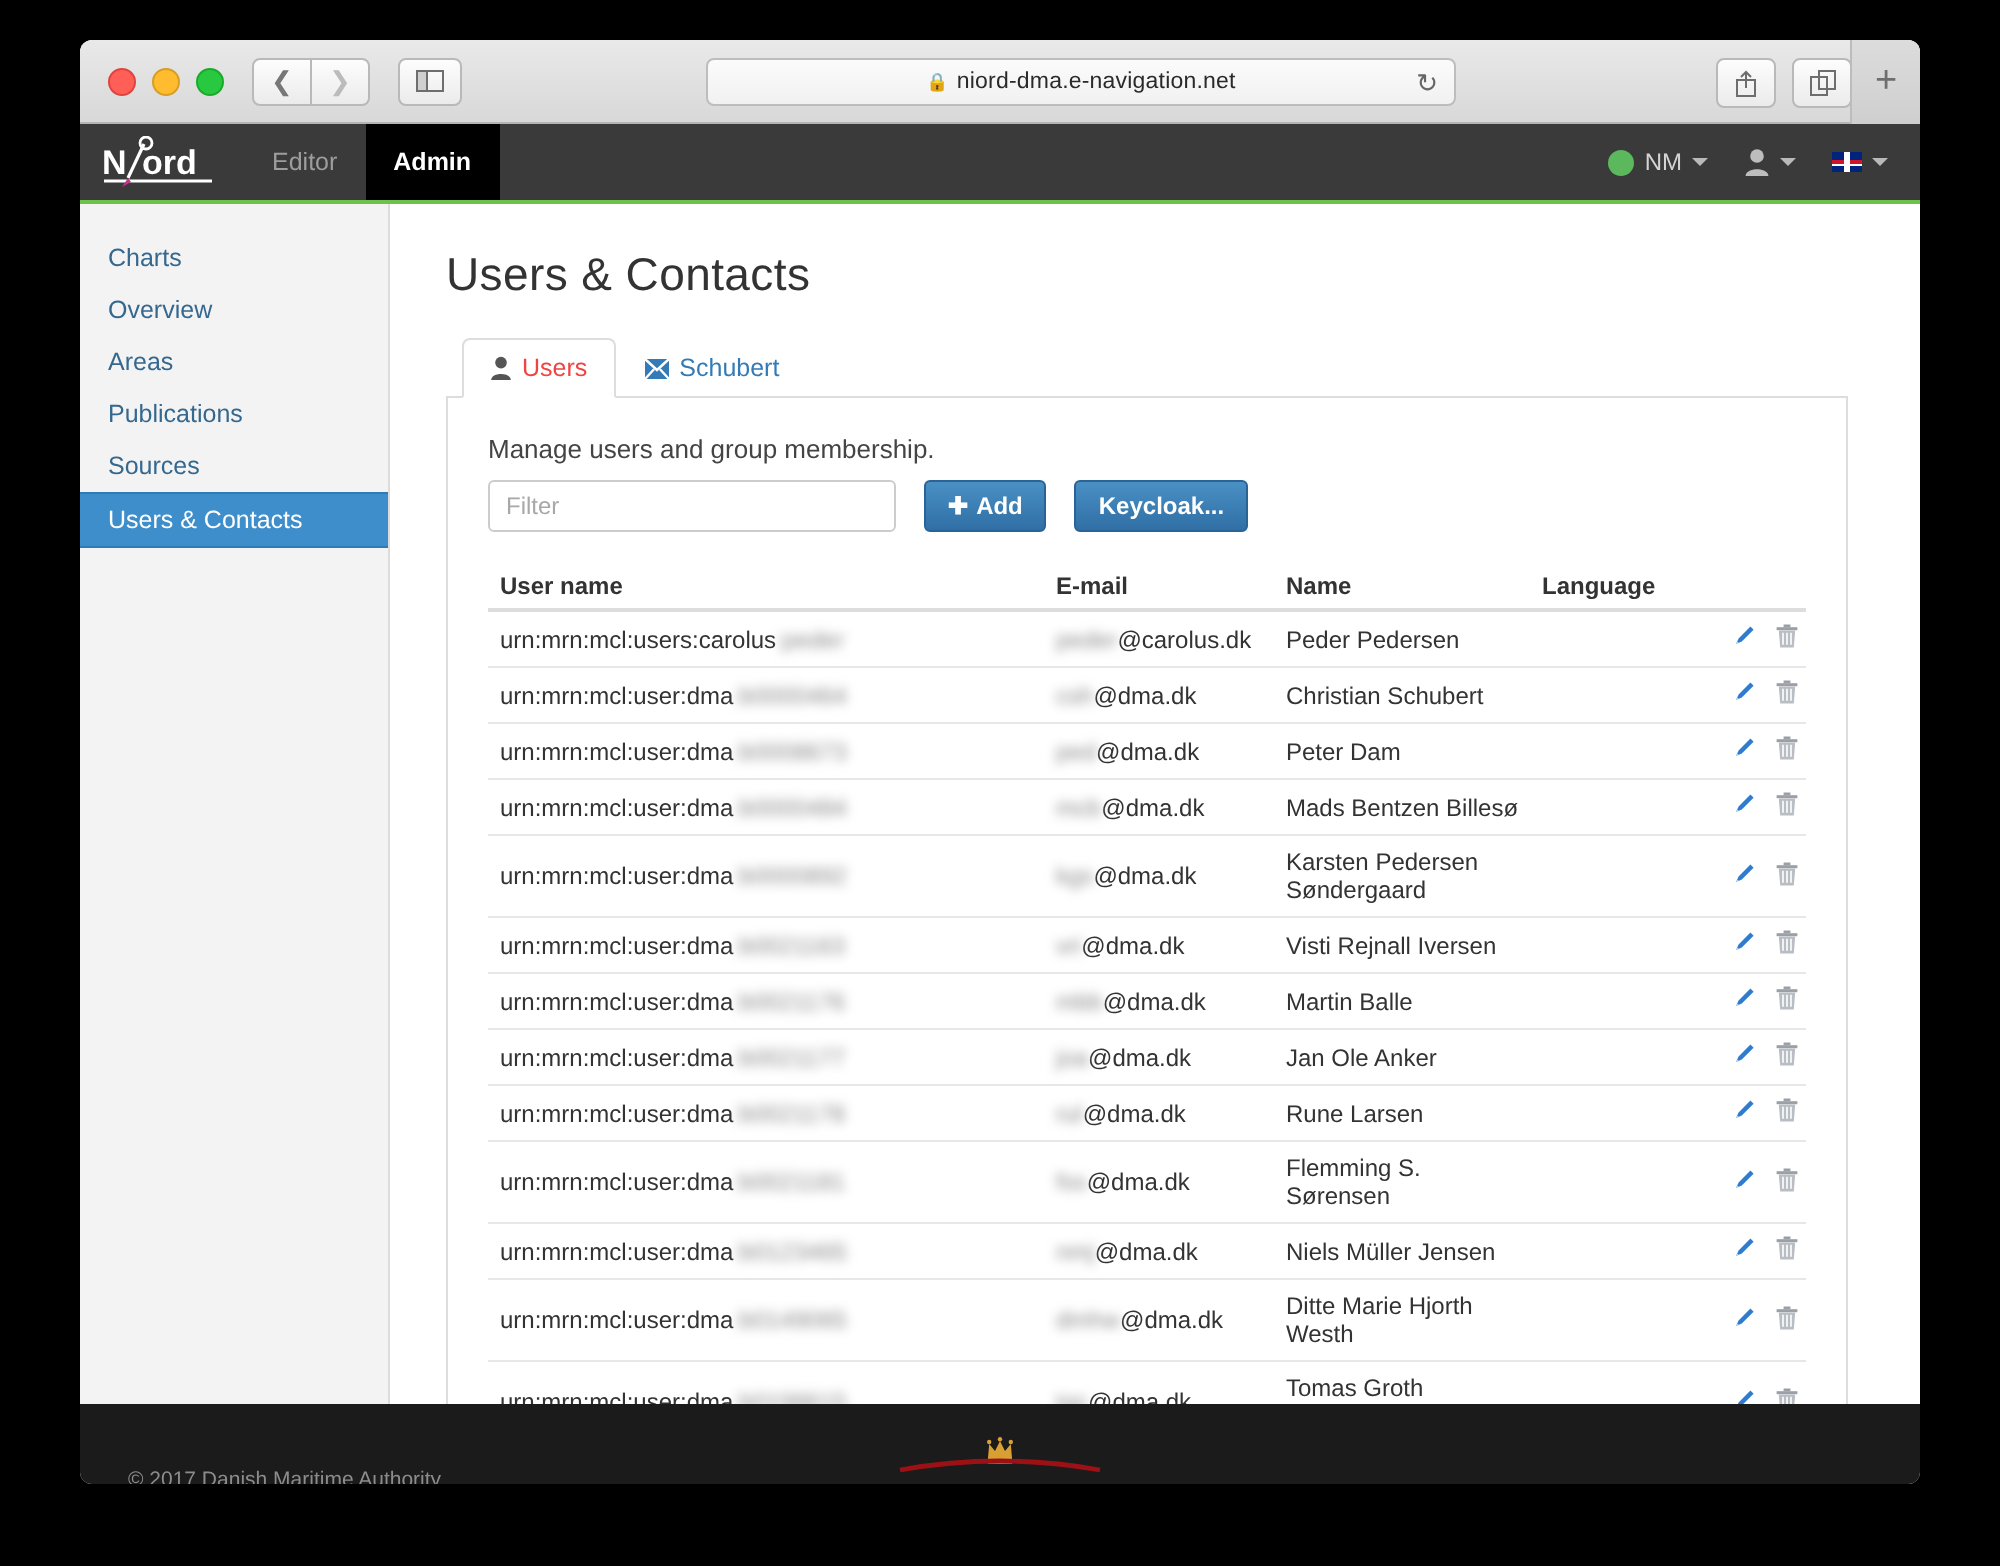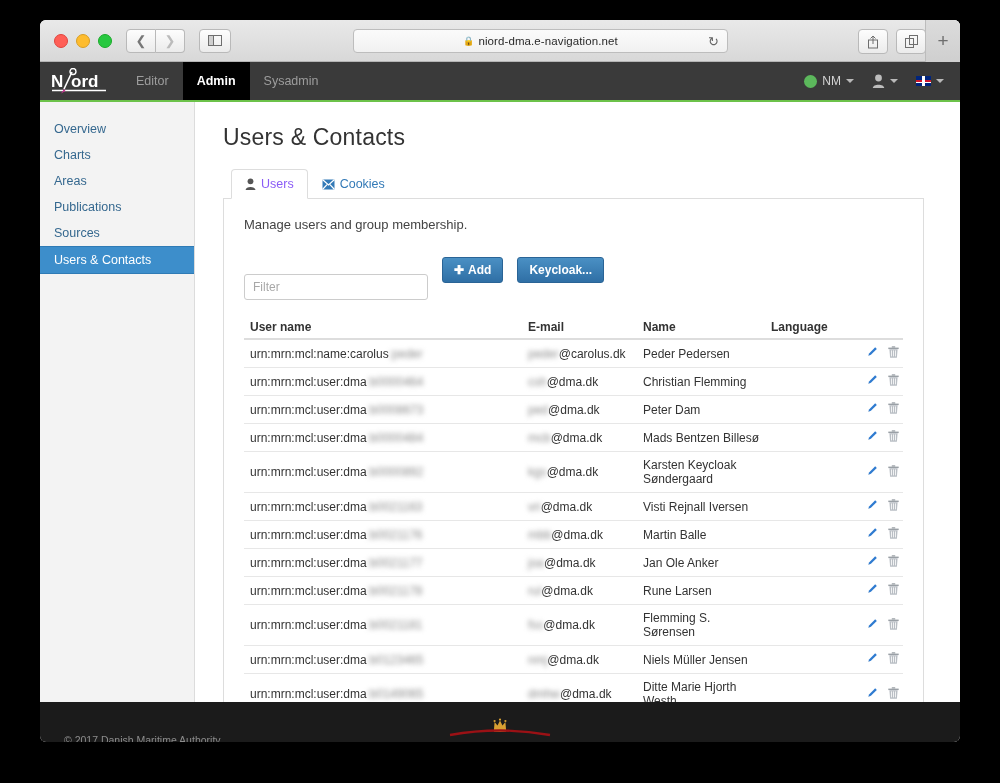--- a/index.html
+++ b/index.html
@@ -66,28 +66,28 @@
   .sidebar{width:155px;background:#f3f3f3;border-right:1px solid #dcdcdc;padding-top:14px;box-sizing:border-box;}
   .side-item{padding:6px 14px;font-size:12.5px;color:#35688f;}
   .side-item.active{background:#3d8ecb;color:#fff;border-top:1px solid #2f7bb5;border-bottom:1px solid #2f7bb5;}
 
   .content{flex:1;padding:22px 36px 0 28px;box-sizing:border-box;}
   .page-title{font-size:23px;color:#333;font-weight:normal;margin:0 0 18px 0;letter-spacing:.2px;}
 
   .tabs{display:flex;align-items:flex-end;border-bottom:1px solid #ddd;padding-left:8px;}
   .tab{display:flex;align-items:center;gap:5px;padding:7px 13px;font-size:12.5px;color:#337ab7;
        border:1px solid transparent;border-radius:4px 4px 0 0;margin-bottom:-1px;}
-  .tab.active{color:#8b5cf6;background:#fff;border-color:#ddd;border-bottom-color:#fff;}
+  .tab.active{color:#ef4444;background:#fff;border-color:#ddd;border-bottom-color:#fff;}
 
   .panel{border:1px solid #ddd;border-top:none;background:#fff;padding:18px 20px 22px 20px;}
   .desc{font-size:13px;color:#444;margin:0 0 8px 0;}
 
   .toolbar{display:flex;align-items:center;gap:14px;margin-bottom:14px;}
-  .filter{width:184px;height:26px;border:1px solid #ccc;border-radius:3px;font-size:12px;
-          color:#333;padding:0 8px;box-sizing:border-box;background:#fff;outline:none;margin-top:34px;}
+  .filter{width:204px;height:26px;border:1px solid #ccc;border-radius:3px;font-size:12px;
+          color:#333;padding:0 8px;box-sizing:border-box;background:#fff;outline:none;}
   .filter::placeholder{color:#a8a8a8;}
   .btn{height:26px;padding:0 11px;border:1px solid #2a6496;border-radius:3px;
        background:linear-gradient(#4a90c4,#2f6fa5);color:#fff;font-size:12px;
        display:flex;align-items:center;gap:4px;font-weight:bold;box-sizing:border-box;}
 
   table{border-collapse:collapse;width:100%;}
   th{text-align:left;font-size:12px;color:#333;padding:6px 4px 4px 6px;border-bottom:2px solid #ddd;}
   td{font-size:12px;color:#333;padding:6px 4px 6px 6px;border-bottom:1px solid #e7e7e7;vertical-align:middle;}
   .c-user{width:268px;}
   .c-mail{width:105px;}
@@ -165,21 +165,20 @@
           <text x="21" y="19" font-family="Liberation Sans, sans-serif" font-size="17" font-weight="bold" fill="#ffffff">ord</text>
           <line x1="14" y1="21" x2="22" y2="4" stroke="#ffffff" stroke-width="1.6"></line>
           <circle cx="23" cy="3.5" r="3" fill="none" stroke="#ffffff" stroke-width="1.4"></circle>
           <line x1="2" y1="22.5" x2="56" y2="22.5" stroke="#ffffff" stroke-width="1.4"></line>
           <path d="M11 25.5 L14 21 L15.5 23 Z" fill="#c3348f"></path>
         </svg>
       </div>
       <div class="nav-items">
         <div class="nav-item">Editor</div>
         <div class="nav-item active">Admin</div>
-        <div class="nav-item">Sysadmin</div>
       </div>
       <div class="nav-right">
         <div class="nr">
           <span class="greendot"></span>
           <span>NM</span>
           <span class="caret"></span>
         </div>
         <div class="nr">
           <svg width="13" height="14" viewBox="0 0 13 14">
             <circle cx="6.5" cy="4" r="3.4" fill="#bdbdbd"></circle>
@@ -193,22 +192,22 @@
               <span class="flagy"></span>
           </span>
           <span class="caret"></span>
         </div>
       </div>
     </div>
     <div class="accentline"></div>
 
     <div class="appbody">
       <div class="sidebar">
+        <div class="side-item">Charts</div>
         <div class="side-item">Overview</div>
-        <div class="side-item">Charts</div>
         <div class="side-item">Areas</div>
         <div class="side-item">Publications</div>
         <div class="side-item">Sources</div>
         <div class="side-item active">Users &amp; Contacts</div>
       </div>
 
       <div class="content">
         <h1 class="page-title">Users &amp; Contacts</h1>
 
         <div class="tabs">
@@ -217,21 +216,21 @@
               <circle cx="5.5" cy="3.3" r="2.9" fill="#555"></circle>
               <path d="M0.6 12 C0.6 8 10.4 8 10.4 12 Z" fill="#555"></path>
             </svg>
             <span>Users</span>
           </div>
           <div class="tab">
             <svg width="13" height="11" viewBox="0 0 13 11">
               <rect x="0.5" y="0.5" width="12" height="10" fill="#337ab7"></rect>
               <path d="M0.5 0.5 L6.5 6 L12.5 0.5 M0.5 10.5 L5 5.6 M12.5 10.5 L8 5.6" fill="none" stroke="#ffffff" stroke-width="1.2"></path>
             </svg>
-            <span>Cookies</span>
+            <span>Schubert</span>
           </div>
         </div>
 
         <div class="panel">
           <p class="desc">Manage users and group membership.</p>
 
           <div class="toolbar">
             <input class="filter" type="text" placeholder="Filter" style="">
             <div class="btn">
               <span>✚</span>
@@ -247,38 +246,38 @@
               <tr>
                 <th class="c-user">User name</th>
                 <th class="c-mail">E-mail</th>
                 <th class="c-name">Name</th>
                 <th class="c-lang">Language</th>
                 <th class="c-act"></th>
               </tr>
             </thead>
             <tbody id="tbody">
                 <tr>
-                  <td class="c-user"><span>urn:mrn:mcl:name:carolus</span><span class="blur">:peder</span></td>
+                  <td class="c-user"><span>urn:mrn:mcl:users:carolus</span><span class="blur">:peder</span></td>
                   <td class="c-mail"><span class="mailpre">peder</span><span>@carolus.dk</span></td>
                   <td class="c-name">Peder Pedersen</td>
                   <td class="c-lang"></td>
                   <td class="c-act"><span class="act-icon"><svg width="12" height="12" viewBox="0 0 12 12">
                         <path d="M2 10 L3.3 7.2 L9.2 1.3 L10.8 2.9 L4.9 8.8 Z" fill="#2f7bd0"></path>
                         <path d="M2 10 L3.3 9.4 L2.6 8.7 Z" fill="#dddddd"></path>
                       </svg></span><span class="act-icon"><svg width="11" height="12" viewBox="0 0 11 12">
                         <rect x="0.3" y="1.6" width="10.4" height="1.5" fill="#9aa0a6"></rect>
                         <path d="M3.8 0.3 h3.4 v1.3 h-3.4 Z" fill="#9aa0a6"></path>
                         <path d="M1.4 3.3 h8.2 l-0.7 8.4 h-6.8 Z" fill="#b9bec4"></path>
                         <path d="M3.5 4.4 v6 M5.5 4.4 v6 M7.5 4.4 v6" stroke="#ffffff" stroke-width="0.8"></path>
                       </svg></span></td>
                 </tr>
                 <tr>
                   <td class="c-user"><span>urn:mrn:mcl:user:dma</span><span class="blur">:b0000464</span></td>
                   <td class="c-mail"><span class="mailpre">csh</span><span>@dma.dk</span></td>
-                  <td class="c-name">Christian Flemming</td>
+                  <td class="c-name">Christian Schubert</td>
                   <td class="c-lang"></td>
                   <td class="c-act"><span class="act-icon"><svg width="12" height="12" viewBox="0 0 12 12">
                         <path d="M2 10 L3.3 7.2 L9.2 1.3 L10.8 2.9 L4.9 8.8 Z" fill="#2f7bd0"></path>
                         <path d="M2 10 L3.3 9.4 L2.6 8.7 Z" fill="#dddddd"></path>
                       </svg></span><span class="act-icon"><svg width="11" height="12" viewBox="0 0 11 12">
                         <rect x="0.3" y="1.6" width="10.4" height="1.5" fill="#9aa0a6"></rect>
                         <path d="M3.8 0.3 h3.4 v1.3 h-3.4 Z" fill="#9aa0a6"></path>
                         <path d="M1.4 3.3 h8.2 l-0.7 8.4 h-6.8 Z" fill="#b9bec4"></path>
                         <path d="M3.5 4.4 v6 M5.5 4.4 v6 M7.5 4.4 v6" stroke="#ffffff" stroke-width="0.8"></path>
                       </svg></span></td>
@@ -309,21 +308,21 @@
                       </svg></span><span class="act-icon"><svg width="11" height="12" viewBox="0 0 11 12">
                         <rect x="0.3" y="1.6" width="10.4" height="1.5" fill="#9aa0a6"></rect>
                         <path d="M3.8 0.3 h3.4 v1.3 h-3.4 Z" fill="#9aa0a6"></path>
                         <path d="M1.4 3.3 h8.2 l-0.7 8.4 h-6.8 Z" fill="#b9bec4"></path>
                         <path d="M3.5 4.4 v6 M5.5 4.4 v6 M7.5 4.4 v6" stroke="#ffffff" stroke-width="0.8"></path>
                       </svg></span></td>
                 </tr>
                 <tr>
                   <td class="c-user"><span>urn:mrn:mcl:user:dma</span><span class="blur">:b0000892</span></td>
                   <td class="c-mail"><span class="mailpre">kgs</span><span>@dma.dk</span></td>
-                  <td class="c-name">Karsten Keycloak Søndergaard</td>
+                  <td class="c-name">Karsten Pedersen Søndergaard</td>
                   <td class="c-lang"></td>
                   <td class="c-act"><span class="act-icon"><svg width="12" height="12" viewBox="0 0 12 12">
                         <path d="M2 10 L3.3 7.2 L9.2 1.3 L10.8 2.9 L4.9 8.8 Z" fill="#2f7bd0"></path>
                         <path d="M2 10 L3.3 9.4 L2.6 8.7 Z" fill="#dddddd"></path>
                       </svg></span><span class="act-icon"><svg width="11" height="12" viewBox="0 0 11 12">
                         <rect x="0.3" y="1.6" width="10.4" height="1.5" fill="#9aa0a6"></rect>
                         <path d="M3.8 0.3 h3.4 v1.3 h-3.4 Z" fill="#9aa0a6"></path>
                         <path d="M1.4 3.3 h8.2 l-0.7 8.4 h-6.8 Z" fill="#b9bec4"></path>
                         <path d="M3.5 4.4 v6 M5.5 4.4 v6 M7.5 4.4 v6" stroke="#ffffff" stroke-width="0.8"></path>
                       </svg></span></td>

